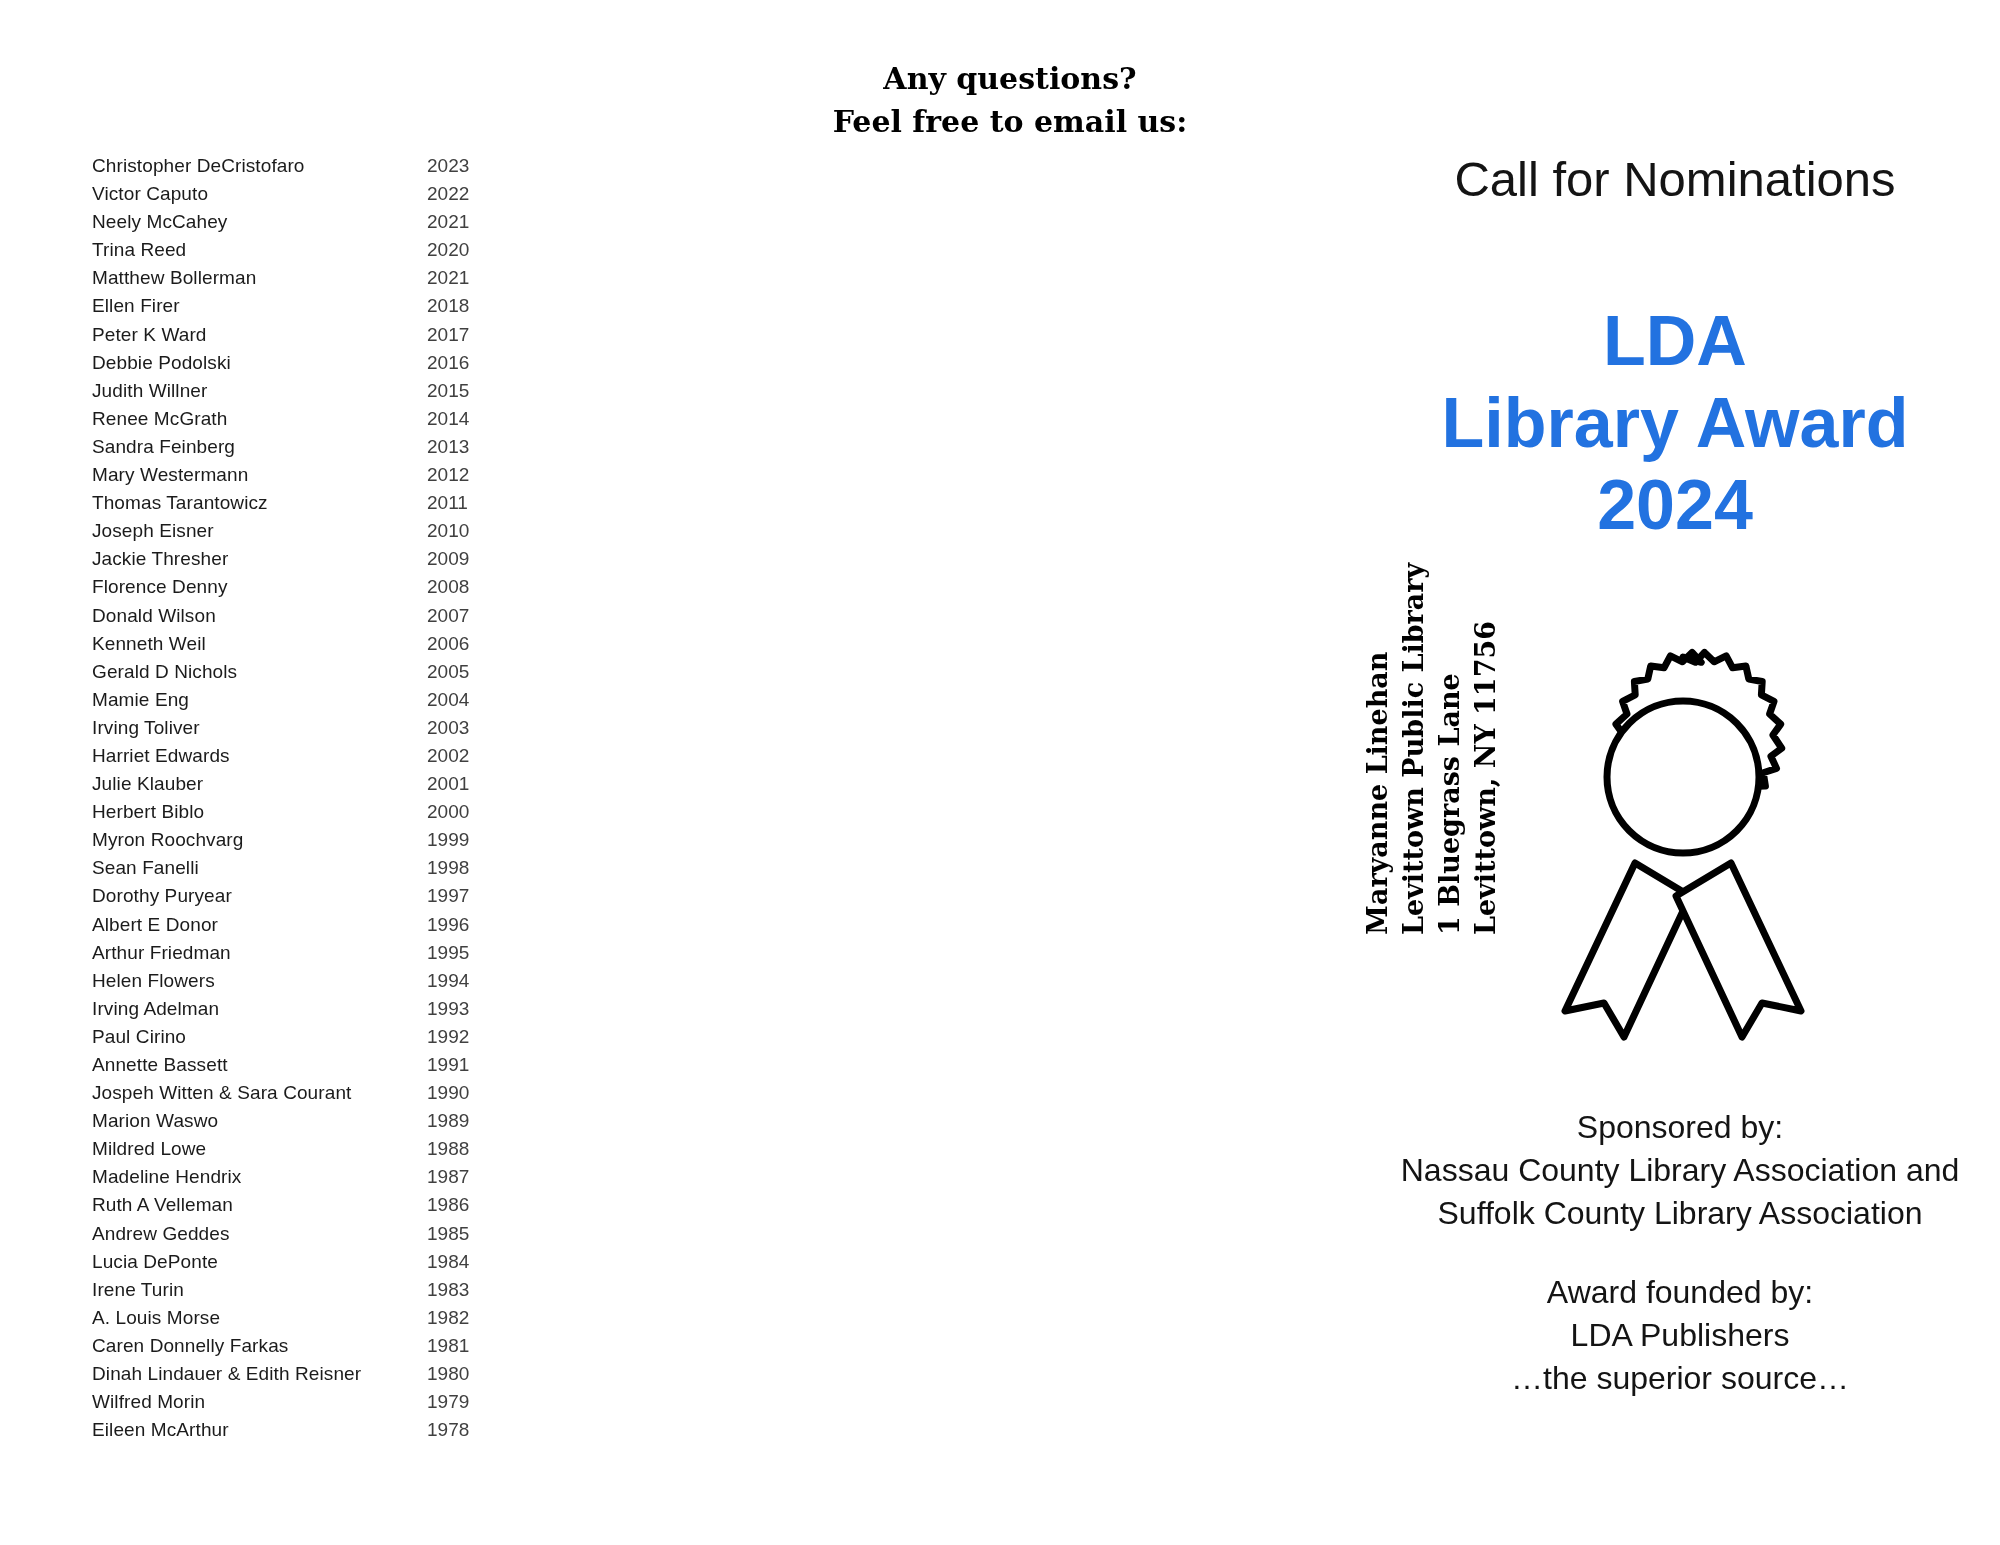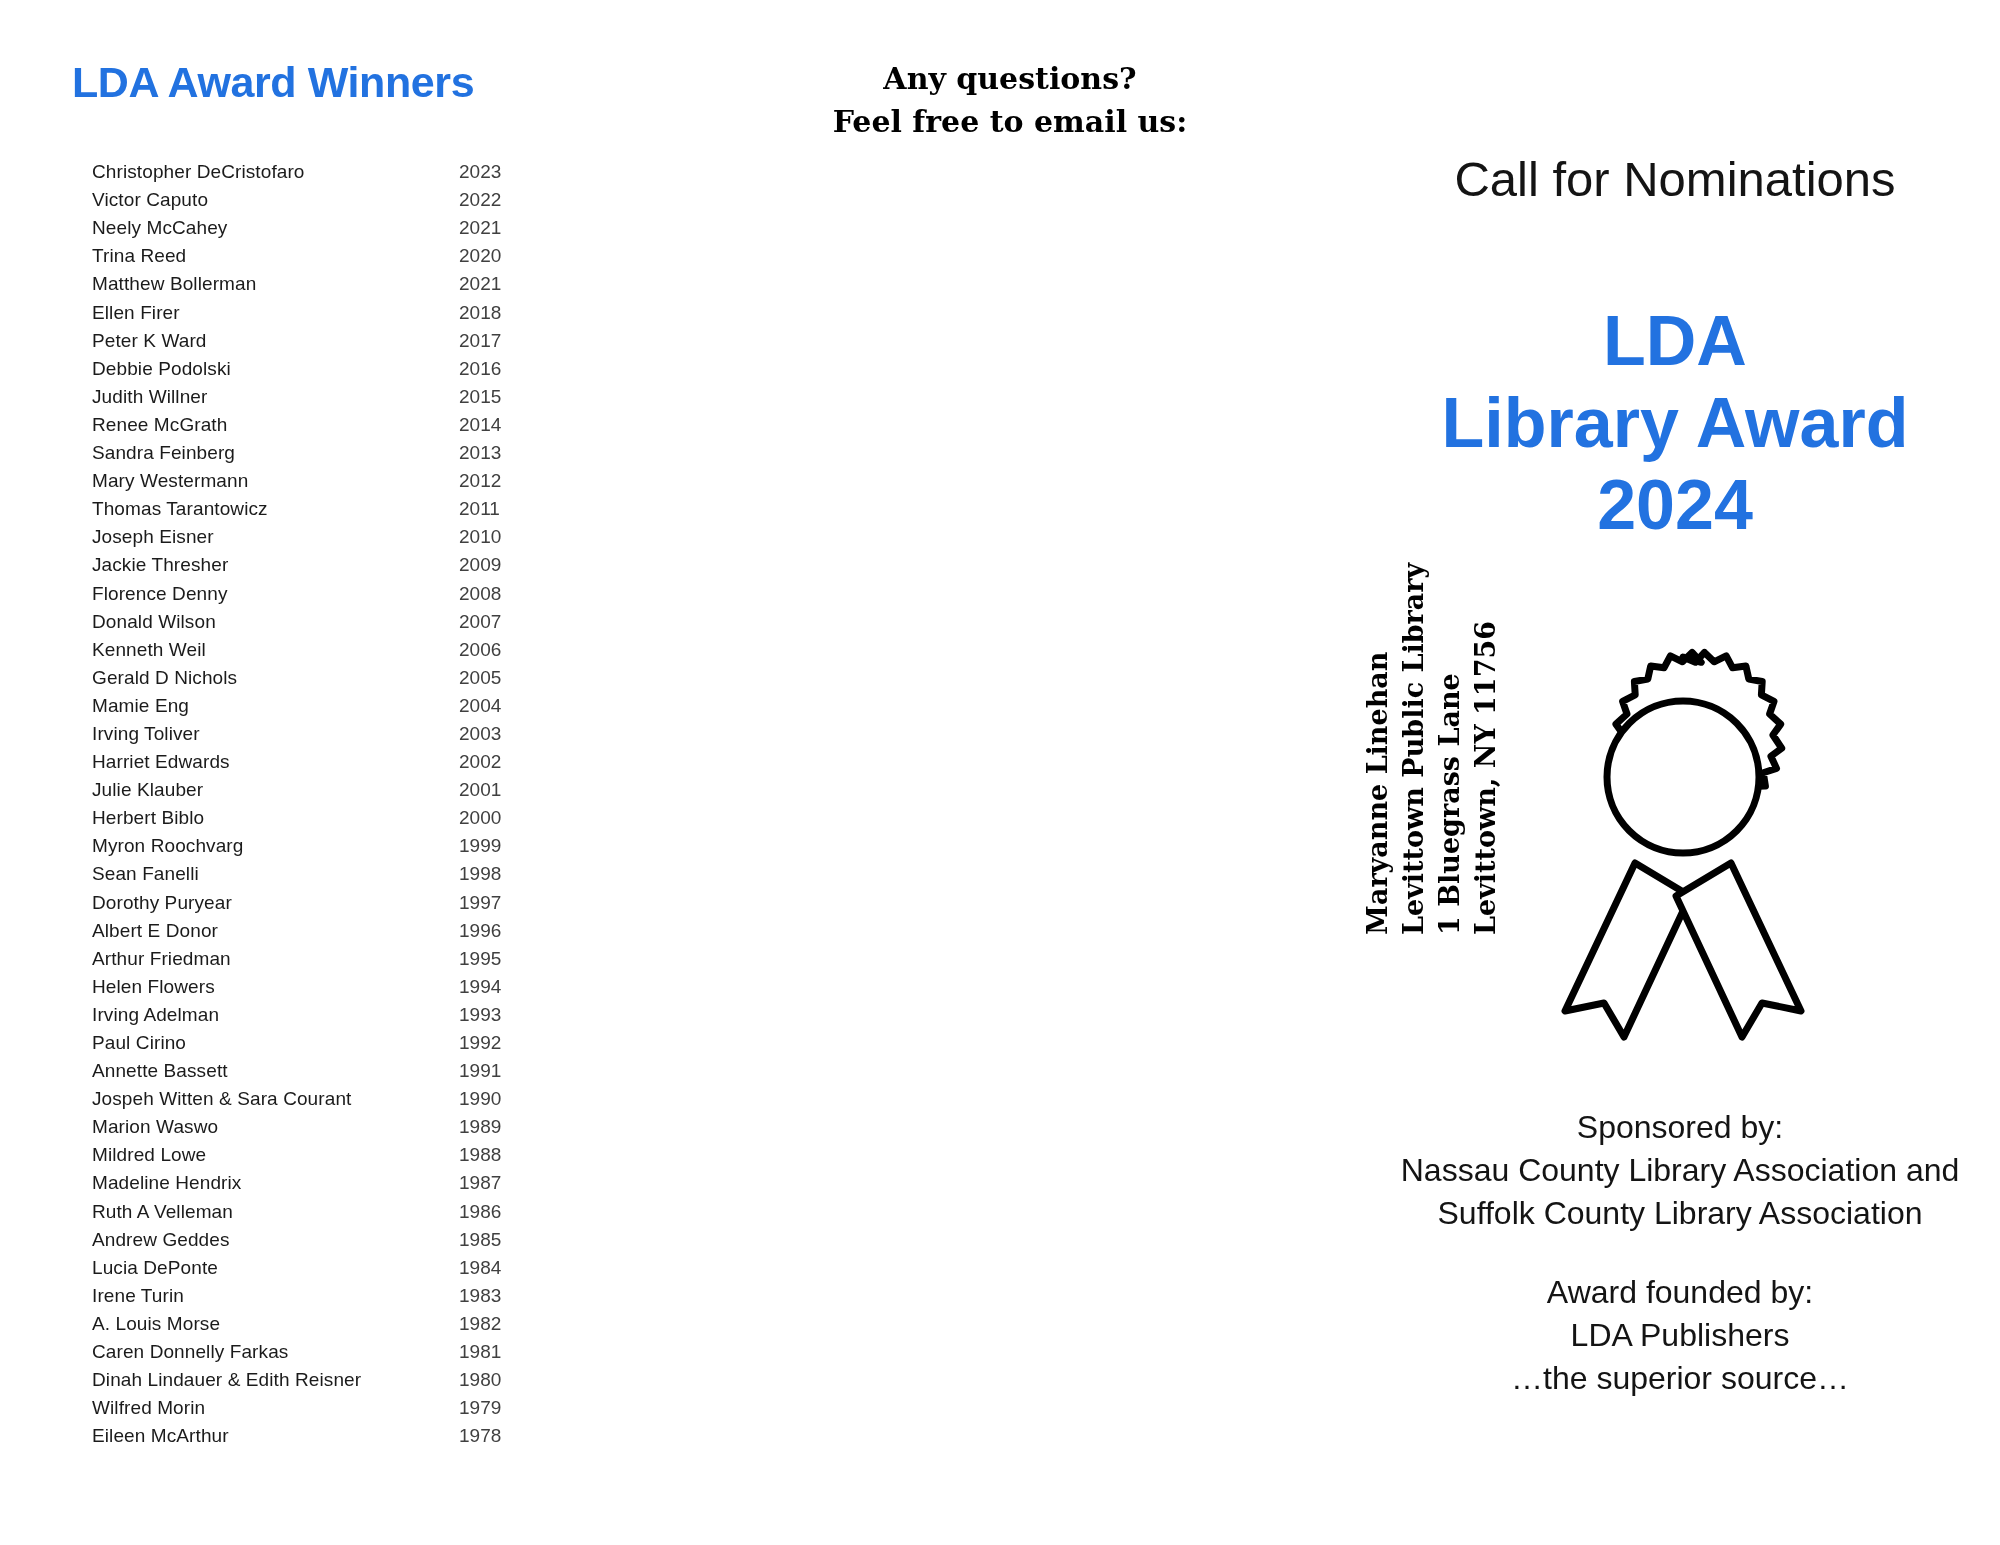--- a/index.html
+++ b/index.html
@@ -38,23 +38,22 @@
     white-space: nowrap;
   }
   #winners-list {
     position: absolute;
     left: 92px;
     top: 155px;
     width: 420px;
   }
   .winner-row {
     display: flex;
-    align-items: flex-end;
+    align-items: flex-start;
     height: 28.1px;
-    gap: 32px;
   }
   .winner-name {
     flex: 0 0 335px;
     font-size: 19px;
     color: #1b1b1b;
     white-space: nowrap;
     letter-spacing: 0.1px;
   }
   .winner-year {
     flex: 0 0 auto;
@@ -174,21 +173,20 @@
     line-height: 1.34;
     color: #141414;
   }
 </style>
 </head>
 <body>
 
 <div id="page">
 
   <div id="left-panel">
-    <div id="winners-title">LDA Award Winners</div>
     <div id="winners-list">
         <div class="winner-row">
           <div class="winner-name">Christopher DeCristofaro</div>
           <div class="winner-year">2023</div>
         </div>
         <div class="winner-row">
           <div class="winner-name">Victor Caputo</div>
           <div class="winner-year">2022</div>
         </div>
         <div class="winner-row">

